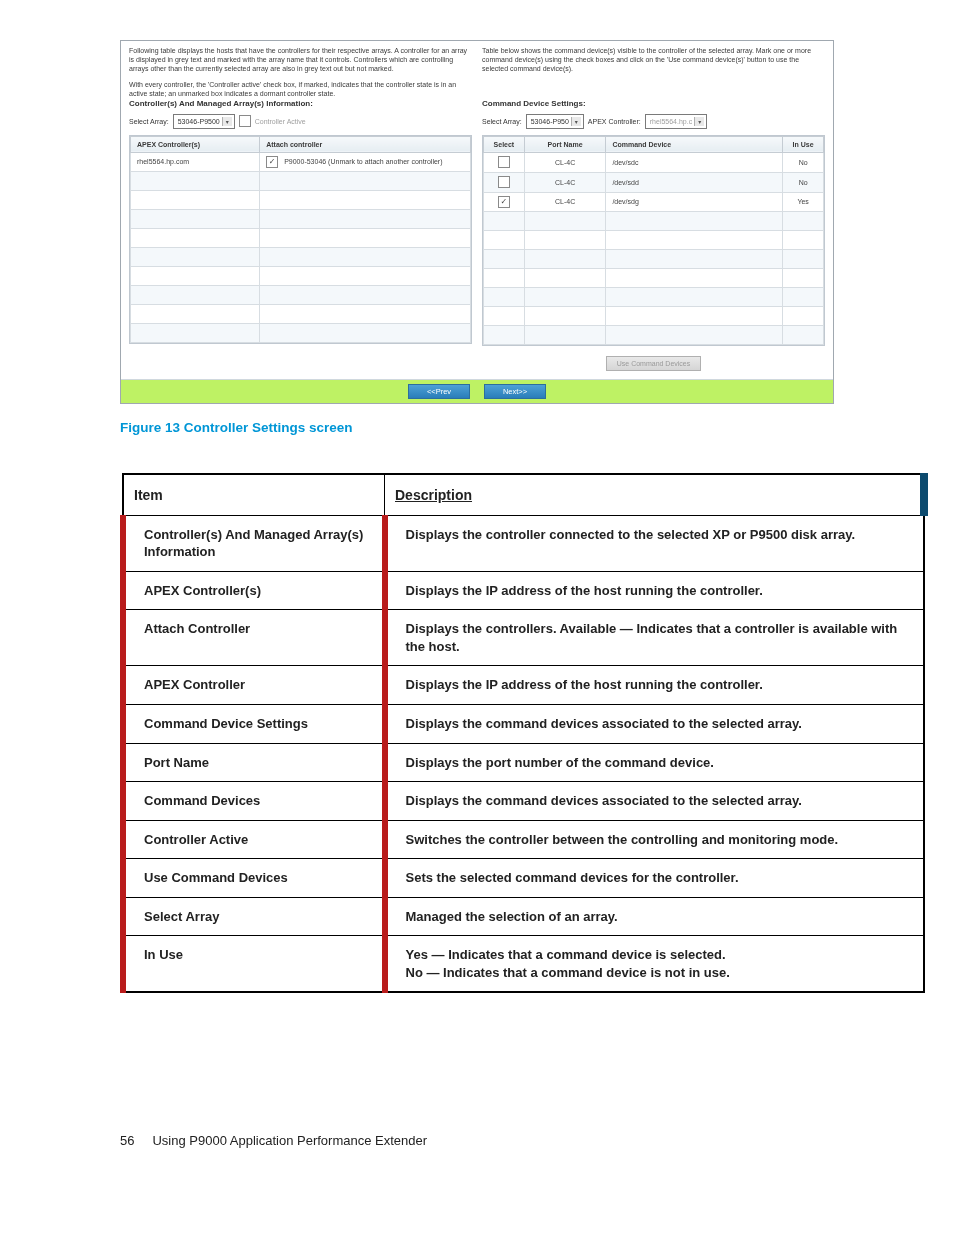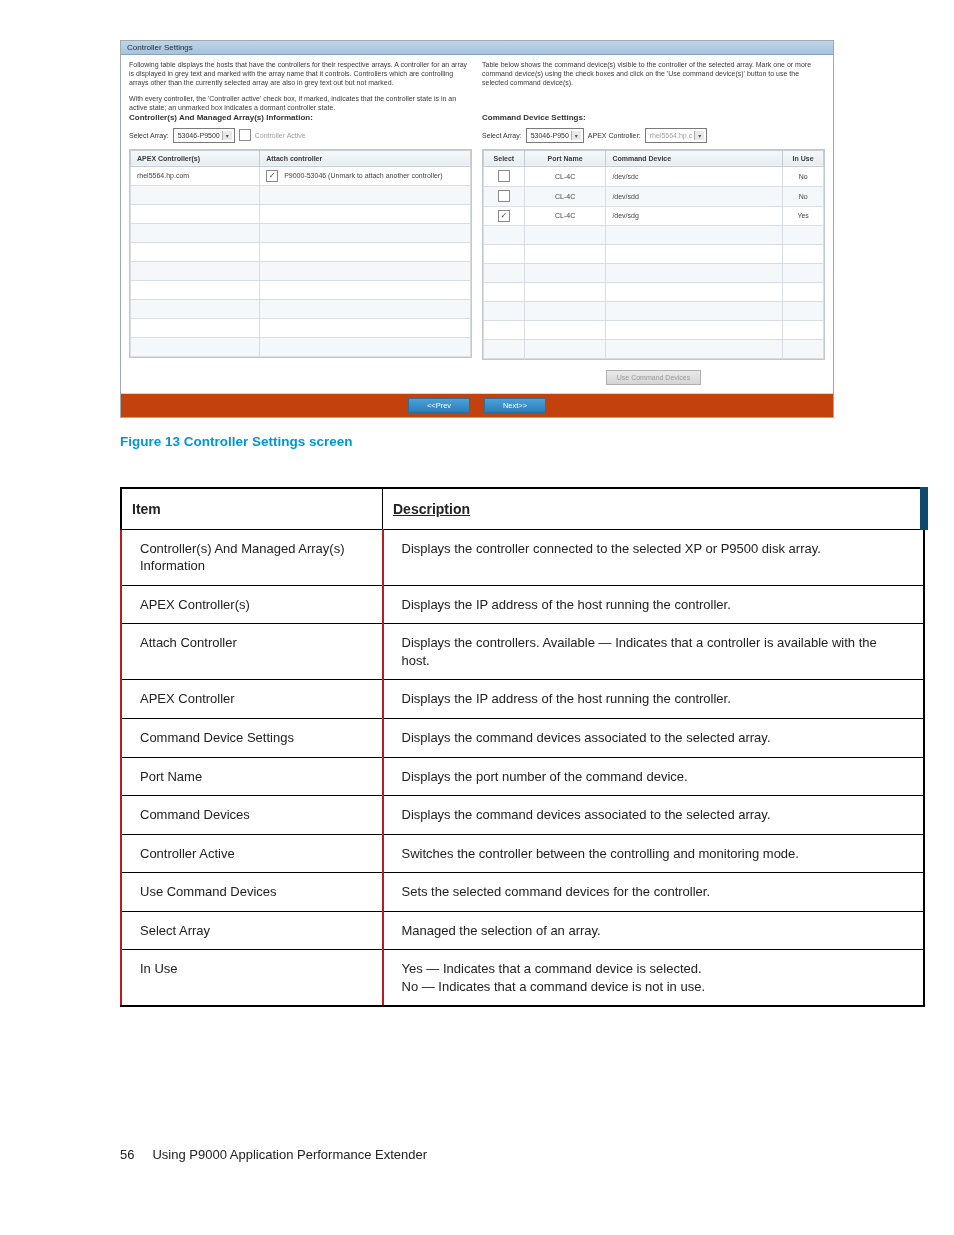--- a/index.html
+++ b/index.html
@@ -115,21 +115,21 @@
     padding: 3px 10px;
   }
   .sc-btnrow-right {
     text-align: center;
     margin-top: 10px;
   }
   .sc-nav-buttons {
     display: flex;
     justify-content: center;
     gap: 14px;
-    background: #c2410c;
+    background: #bef264;
     padding: 4px 0 4px 0;
     border-top: 1px solid #d0d8de;
   }
   .sc-nav-btn {
     background: linear-gradient(#4da1d6, #2a7db9);
     border: 1px solid #2c6e9e;
     color: #fff;
     font-size: 7.5px;
     padding: 2px 8px;
     min-width: 44px;
@@ -157,44 +157,44 @@
     font-weight: bold;
     font-size: 14px;
     padding: 12px 10px 12px 10px;
     border-top: 2px solid #000;
     border-bottom: 1px solid #000;
     border-left: 2px solid #000;
   }
   .doc-table th:last-child { border-right: 8px solid #0c4a6e; border-left: 1px solid #000; text-decoration: underline;}
   .doc-table td {
     padding: 10px 18px;
-    border-left: 2px solid #b91c1c;
+    border-left: 6px solid #b91c1c;
     border-bottom: 1px solid #000;
     border-right: 1px solid #000;
     vertical-align: top;
     line-height: 1.35;
+    font-weight: bold;
   }
   .doc-table tr td:last-child { border-right: 2px solid #000; }
   .doc-table tr:last-child td { border-bottom: 2px solid #000; }
   .col-item { width: 240px; }
 
   .footer {
     margin: 140px 120px 30px 120px;
     font-family: Liberation Sans, sans-serif;
     font-size: 13px;
     color: #222;
     display: flex;
     gap: 18px;
   }
 </style>
 </head>
 <body>
 
 <div class="screenshot-wrap">
-  <div class="panel-titlebar">Controller Settings</div>
   <div class="sc-body">
     <div class="sc-two-col">
       <div class="sc-col">
         <div class="sc-instr">Following table displays the hosts that have the controllers for their respective arrays. A controller for an array is displayed in grey text and marked with the array name that it controls. Controllers which are controlling arrays other than the currently selected array are also in grey text out but not marked.</div>
         <div class="sc-instr" style="margin-top:8px">With every controller, the 'Controller active' check box, if marked, indicates that the controller state is in an active state; an unmarked box indicates a dormant controller state.</div>
       </div>
       <div class="sc-col">
         <div class="sc-instr">Table below shows the command device(s) visible to the controller of the selected array. Mark one or more command device(s) using the check boxes and click on the 'Use command device(s)' button to use the selected command device(s).</div>
       </div>
     </div>

